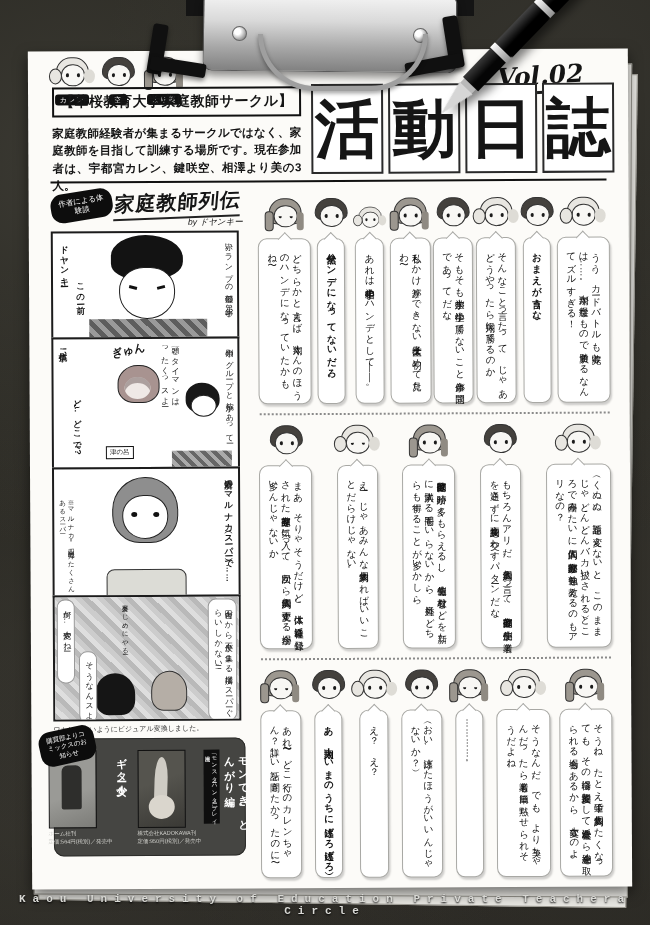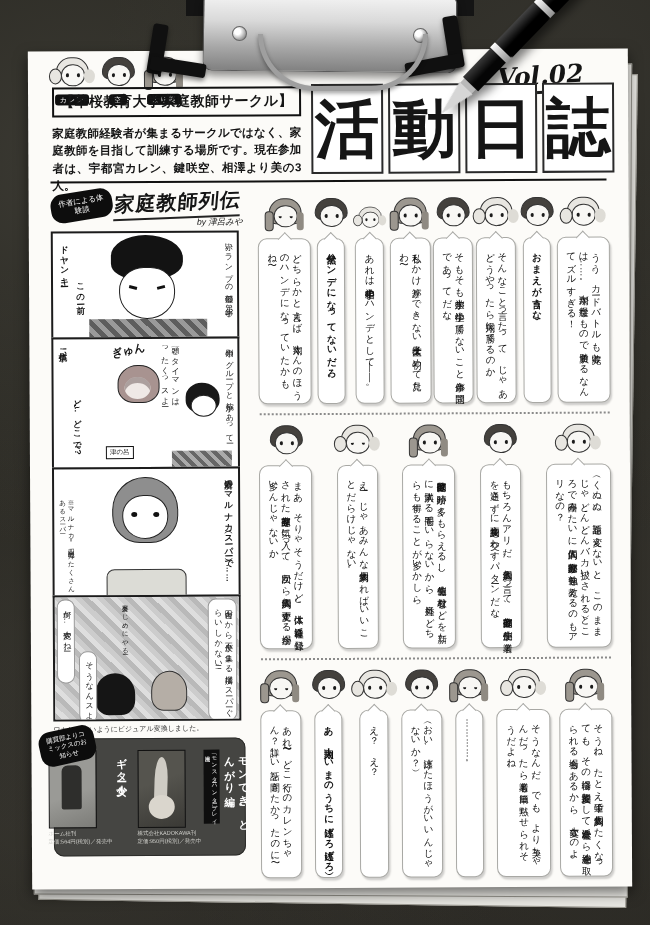--- a/index.html
+++ b/index.html
@@ -192,21 +192,21 @@
     </div>
 
     <div class="rule"></div>
 
     <div class="content">
 
       <div class="comic-col">
         <div class="ctitle">
           <div class="badge">作者による体験談</div>
           <div class="cname">家庭教師列伝</div>
-          <div class="credit">by 津呂みや</div>
+          <div class="credit">by ドヤンキー</div>
         </div>
 
         <div class="panel p1">
           <div class="p1hair"></div>
           <div class="p1face"></div>
           <div class="p1shirt"></div>
           <span class="vtext hand" style="right:4px;top:4px;height:96px">赤いランプの部屋の少年（中3）</span>
           <span class="vtext" style="left:6px;top:6px">ドヤンキー。</span>
           <span class="vtext" style="left:22px;top:44px">この前ー</span>
         </div>
@@ -421,13 +421,14 @@
   <div class="pen">
     <div class="nib"></div>
     <div class="nib2"></div>
     <div class="grip"></div>
     <div class="ring"></div>
     <div class="pbody"></div>
     <div class="ring"></div>
     <div class="cap"></div>
   </div>
 
+  <div class="footer">Kaou University of Education Private Teachera Circle</div>
 </div>
 
 </body></html>

